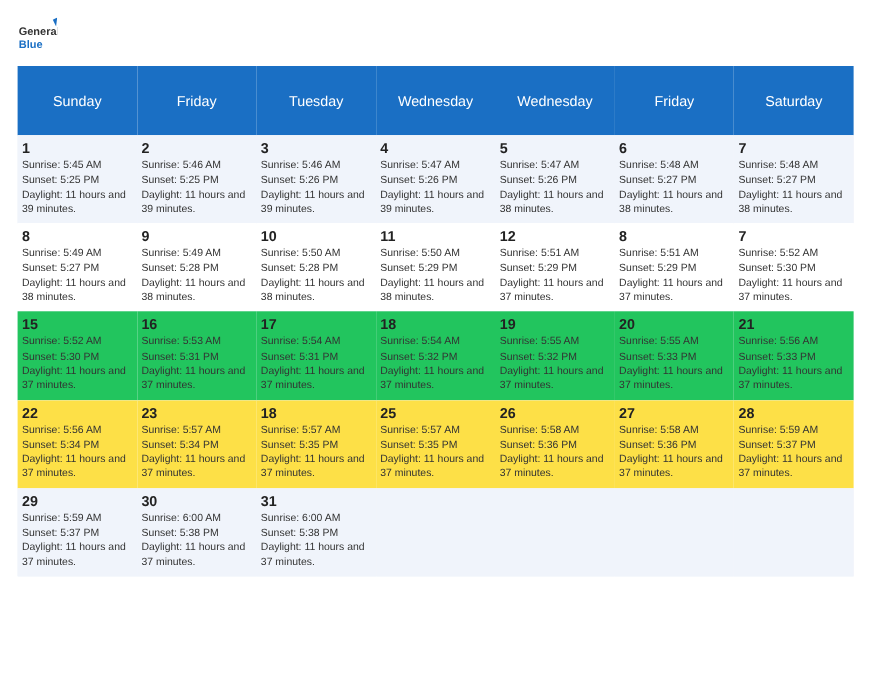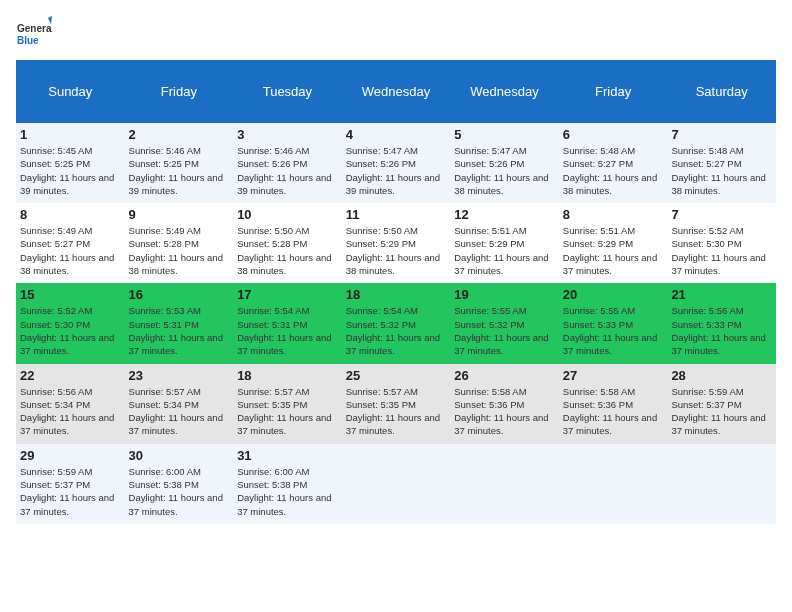--- a/index.html
+++ b/index.html
@@ -72,21 +72,21 @@
     }
     .day-info {
       color: #333;
       font-size: 9.5px;
       line-height: 1.4;
     }
     
     .week-row-0 td { background-color: #f0f4fb; }
     .week-row-1 td { background-color: #fff; }
     .week-row-2 td { background-color: #22c55e; }
-    .week-row-3 td { background-color: #e5e5e5; }
+    .week-row-3 td { background-color: #fde047; }
     .week-row-4 td { background-color: #f0f4fb; }
   </style>
 </head>
 <body>
 
 <div class="header-area">
   <div class="logo">
     <svg width="36" height="36" viewBox="0 0 36 36">
       <text x="1" y="16" font-size="10" font-weight="bold" fill="#333" font-family="Arial">General</text>
       <text x="1" y="28" font-size="10" font-weight="bold" fill="#1a6fc4" font-family="Arial">Blue</text>

